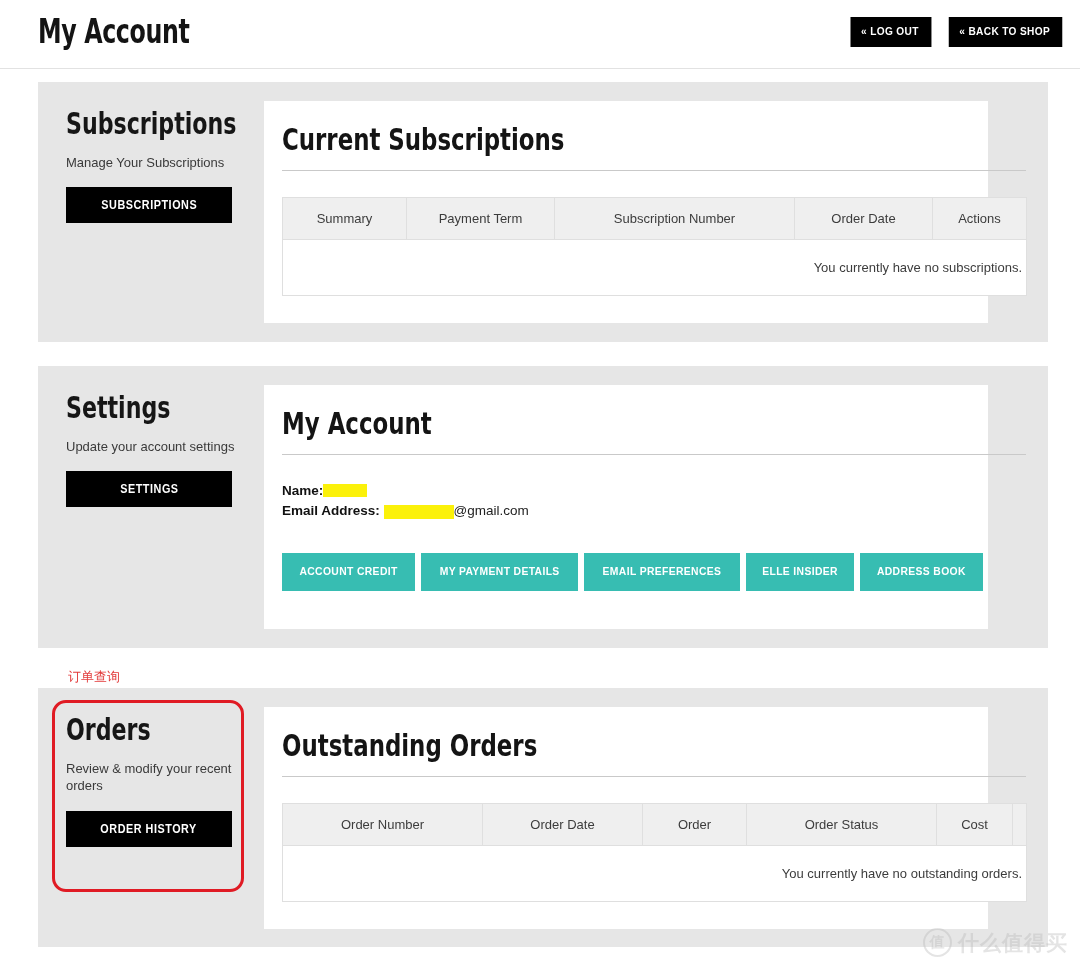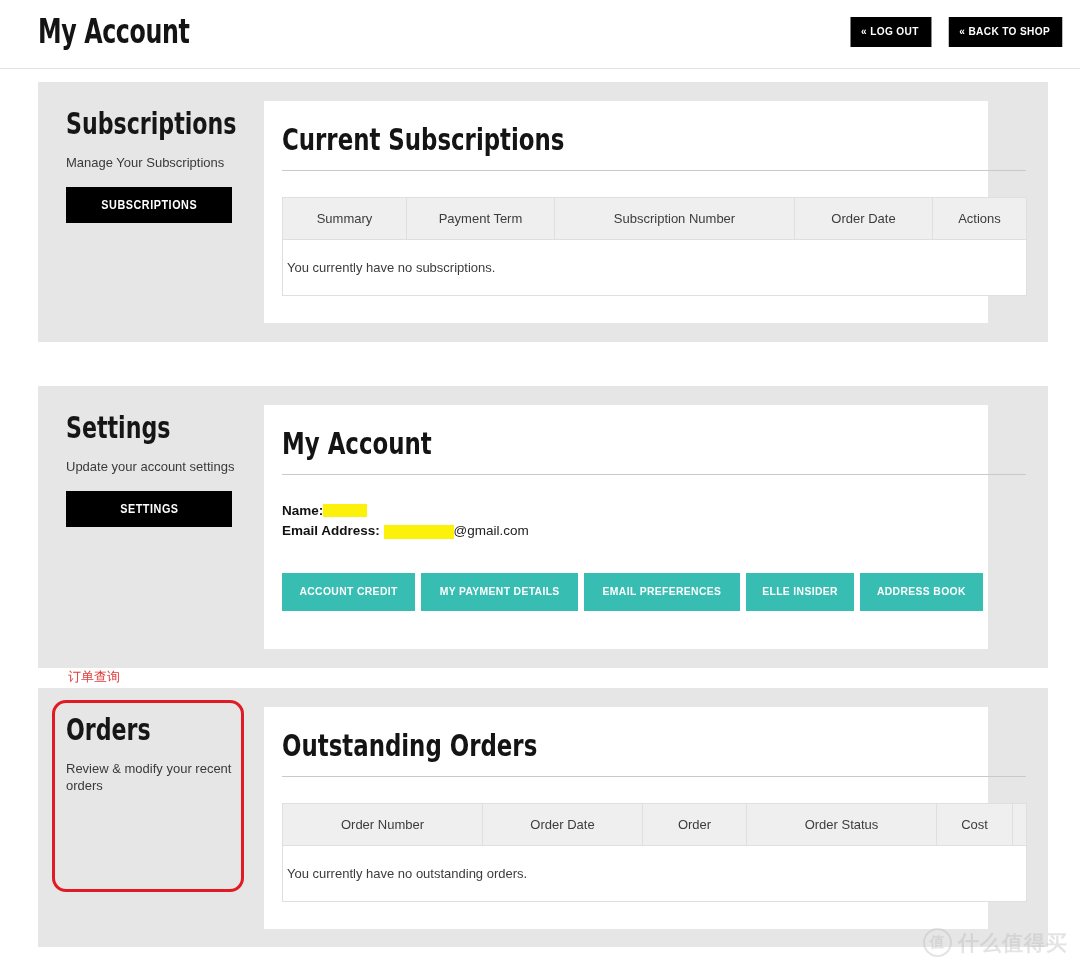--- a/index.html
+++ b/index.html
@@ -148,21 +148,21 @@
     font-weight: normal;
     font-size: 13px;
     color: #3c3c3c;
     padding: 13px 9px;
     text-align: center;
   }
   table.data-table td.empty-msg {
     border: 1px solid #dfdfdf;
     border-top: none;
     background: #ffffff;
-    text-align: left;
+    text-align: right;
     font-size: 13px;
     color: #3c3c3c;
     padding: 20px 4px;
   }
 
   
   .acct-lines {
     margin: 6px 0 0 0;
     font-size: 13.5px;
     line-height: 1.55;
@@ -284,21 +284,21 @@
       </thead>
       <tbody>
         <tr>
           <td class="empty-msg" colspan="5">You currently have no subscriptions.</td>
         </tr>
       </tbody>
     </table>
   </div>
 </div>
 
-<div class="section" style="top:386px; height:282px;">
+<div class="section" style="top:366px; height:282px;">
   <div class="side-col">
     <div class="side-title">Settings</div>
     <div class="side-desc">Update your account settings</div>
     <button class="side-btn"><span>SETTINGS</span></button>
   </div>
   <div class="panel" style="height:244px;">
     <div class="panel-title">My Account</div>
     <div class="panel-rule"></div>
     <div class="acct-lines">
       <div>
@@ -316,20 +316,21 @@
       <button class="teal-btn"><span>ELLE INSIDER</span></button>
       <button class="teal-btn"><span>ADDRESS BOOK</span></button>
     </div>
   </div>
 </div>
 
 <div class="section" style="top:688px; height:259px;">
   <div class="side-col">
     <div class="side-title">Orders</div>
     <div class="side-desc">Review &amp; modify your recent orders</div>
+    <button class="side-btn"><span>ORDER HISTORY</span></button>
   </div>
   <div class="panel" style="height:222px;">
     <div class="panel-title">Outstanding Orders</div>
     <div class="panel-rule"></div>
     <table class="data-table">
       <colgroup>
         <col style="width:200px">
           <col style="width:160px">
           <col style="width:104px">
           <col style="width:190px">

